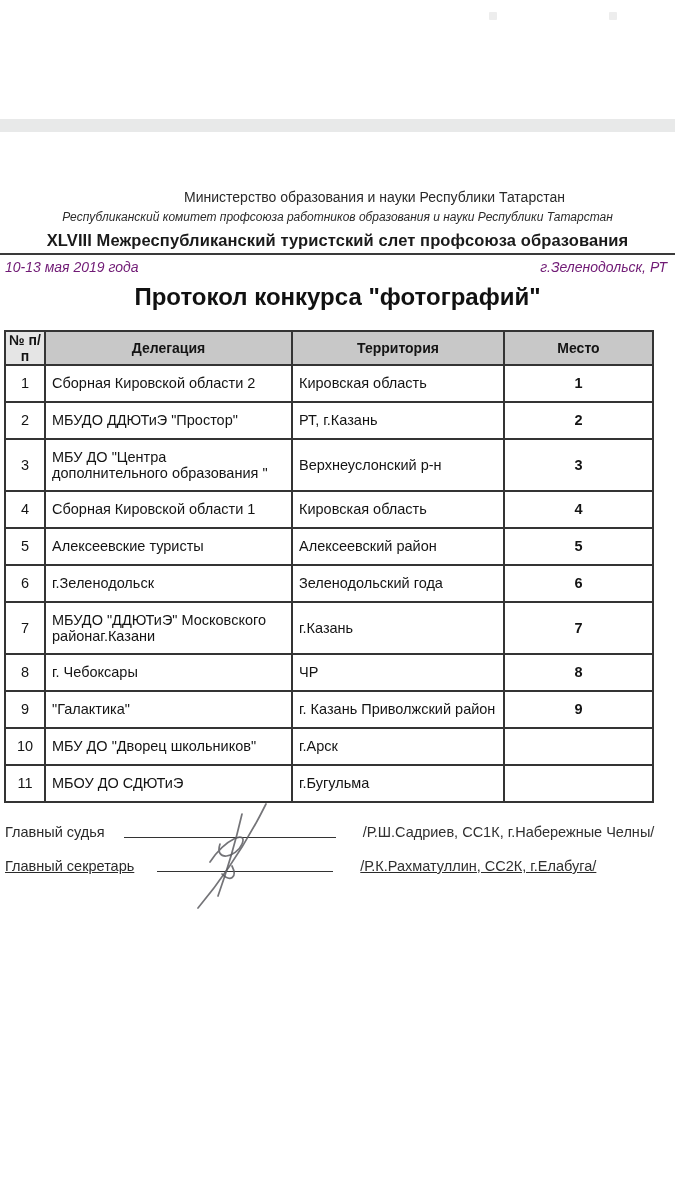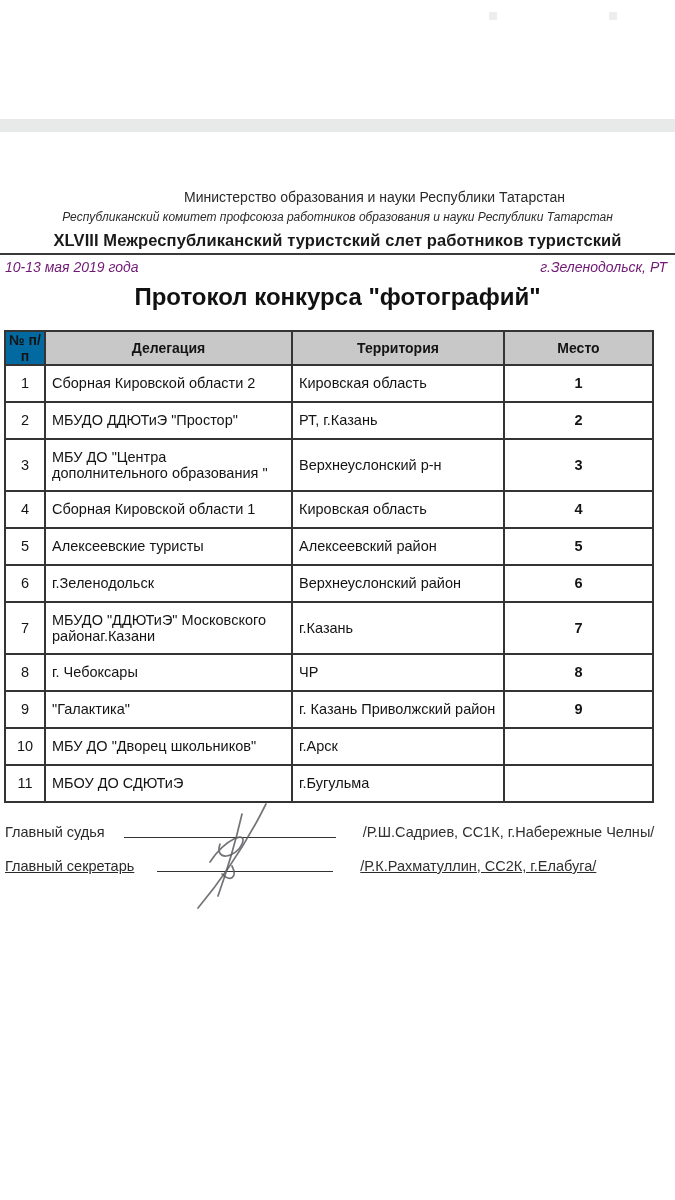--- a/index.html
+++ b/index.html
@@ -22,21 +22,21 @@
 
   table.results{
     position:absolute;top:330px;left:4px;width:648px;
     border-collapse:collapse;table-layout:fixed;font-size:14.5px;color:#141414;
   }
   table.results col.c1{width:40px;}
   table.results col.c2{width:247px;}
   table.results col.c3{width:212px;}
   table.results col.c4{width:149px;}
   table.results th,table.results td{border:2px solid #343434;vertical-align:middle;line-height:1.15;overflow:hidden;}
-  table.results th{font-size:14px;font-weight:700;height:28px;padding:0 2px;text-align:center;background:#0369a1;}
+  table.results th{font-size:14px;font-weight:700;height:28px;padding:0 2px;text-align:center;background:#e5e5e5;}
   table.results th.shaded{background:#c8c8c8;margin-top:24px;}
   table.results tbody tr{height:37px;}
   table.results tbody tr.tall{height:52px;}
   table.results td{padding:0 6px;}
   table.results td.center{text-align:center;padding:0 2px;}
   table.results td.place{text-align:center;font-weight:700;padding:0 2px;}
 
   .sig-row{position:absolute;left:5px;display:flex;align-items:flex-end;font-size:14.5px;color:#2a2a2a;gap:19px;}
   .sig-row.sig1{top:824px;}
   .sig-row.sig2{top:858px;text-decoration:underline;}
@@ -51,21 +51,21 @@
 </head>
 <body>
 
 <div class="page">
   <div class="scan-band"></div>
   <div class="artifact a1"></div>
   <div class="artifact a2"></div>
 
   <div class="org-line1">Министерство образования и науки Республики Татарстан</div>
   <div class="org-line2">Республиканский комитет профсоюза работников образования и науки Республики Татарстан</div>
-  <div class="event-title">XLVIII Межреспубликанский туристский слет работников туристский</div>
+  <div class="event-title">XLVIII Межреспубликанский туристский слет профсоюза образования</div>
   <div class="head-rule"></div>
   <div class="date-row">
     <span>10-13 мая 2019 года</span>
     <span>г.Зеленодольск, РТ</span>
   </div>
   <div class="doc-title">Протокол конкурса "фотографий"</div>
 
   <table class="results">
     <colgroup>
         <col class="c1">
@@ -108,21 +108,21 @@
         </tr>
         <tr>
           <td class="center">5</td>
           <td>Алексеевские туристы</td>
           <td>Алексеевский район</td>
           <td class="place">5</td>
         </tr>
         <tr>
           <td class="center">6</td>
           <td>г.Зеленодольск</td>
-          <td>Верхнеуслонский район</td>
+          <td>Зеленодольский года</td>
           <td class="place">6</td>
         </tr>
         <tr class="tall">
           <td class="center">7</td>
           <td>МБУДО "ДДЮТиЭ" Московского районаг.Казани</td>
           <td>г.Казань</td>
           <td class="place">7</td>
         </tr>
         <tr>
           <td class="center">8</td>

